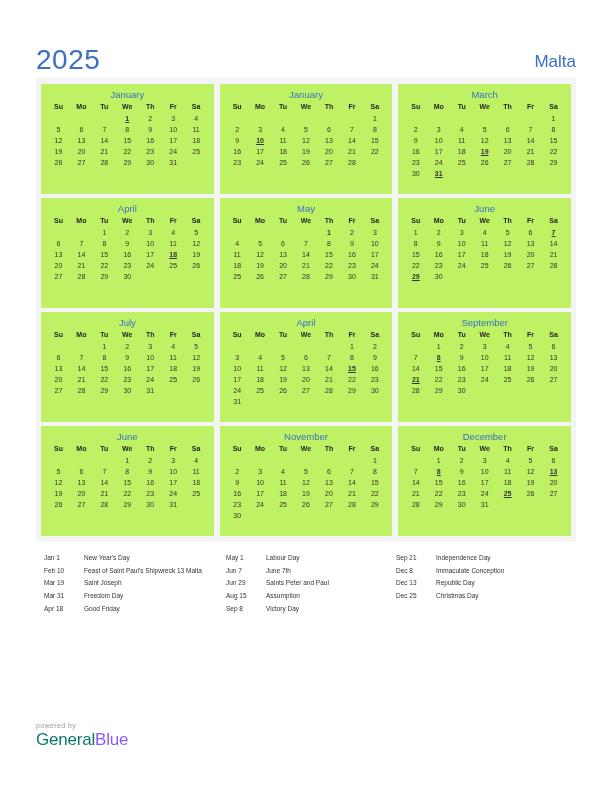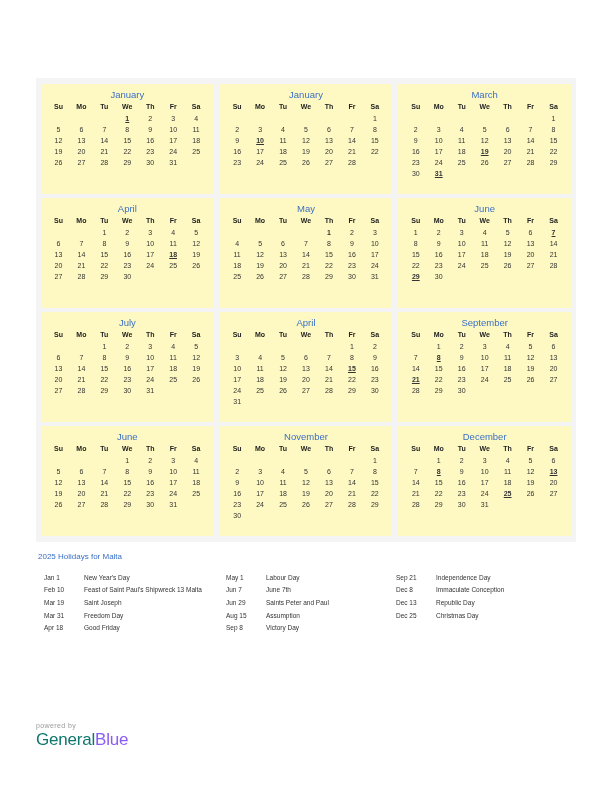--- a/index.html
+++ b/index.html
@@ -48,21 +48,21 @@
     background: #f4f4f4;
     padding: 6px 5px 6px 5px;
   }
   .cal-grid {
     display: grid;
     grid-template-columns: repeat(3, 1fr);
     grid-auto-rows: 110px;
     gap: 4px 6px;
   }
   .month {
-    background: #fef9c3;
+    background: #bef264;
     padding: 4px 6px 2px 6px;
   }
   .month-name {
     text-align: center;
     font-size: 9.5px;
     color: #3a6fc4;
     font-weight: 400;
     margin: 2px 0 3px 0;
     line-height: 1.1;
   }
@@ -148,20 +148,24 @@
     letter-spacing: -0.2px;
   }
   .brand .general { color: #0f766e; }
   .brand .blue { color: #8b5cf6; }
 </style>
 </head>
 <body>
 
 <div class="page">
 
+  <div class="header">
+    <div class="year-title">2025</div>
+    <div class="country-title">Malta</div>
+  </div>
 
   <div class="cal-panel">
     <div class="cal-grid" id="months-grid">
         <div class="month">
           <div class="month-name">January</div>
           <table class="month-table">
             <thead>
               <tr>
                 <th>Su</th>
                 <th>Mo</th>
@@ -1019,21 +1023,20 @@
                 <td class="empty"></td>
                 <td class="empty"></td>
               </tr>
             </tbody>
           </table>
         </div>
       </div>
   </div>
 
   <div class="holidays">
-    <div class="holidays-title">2025 Holidays for Malta</div>
     <div class="holiday-cols" id="holiday-cols">
         <div class="hcol hcol-1">
           <div class="hrow">
             <span class="hdate">Jan 1</span>
             <span class="hname">New Year's Day</span>
           </div>
           <div class="hrow">
             <span class="hdate">Feb 10</span>
             <span class="hname">Feast of Saint Paul's Shipwreck 13 Malta</span>
           </div>

